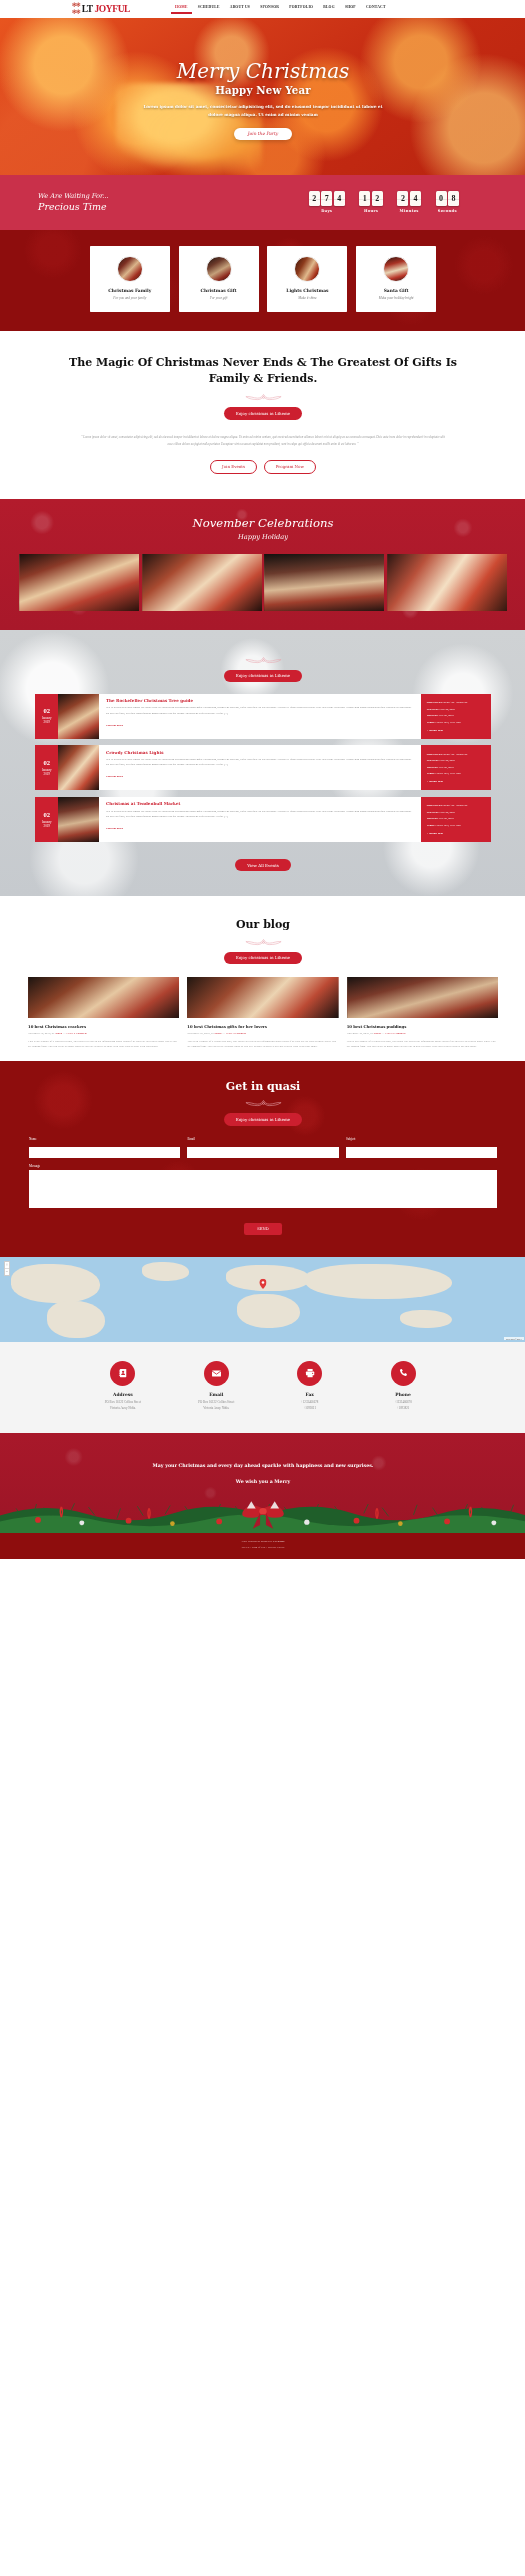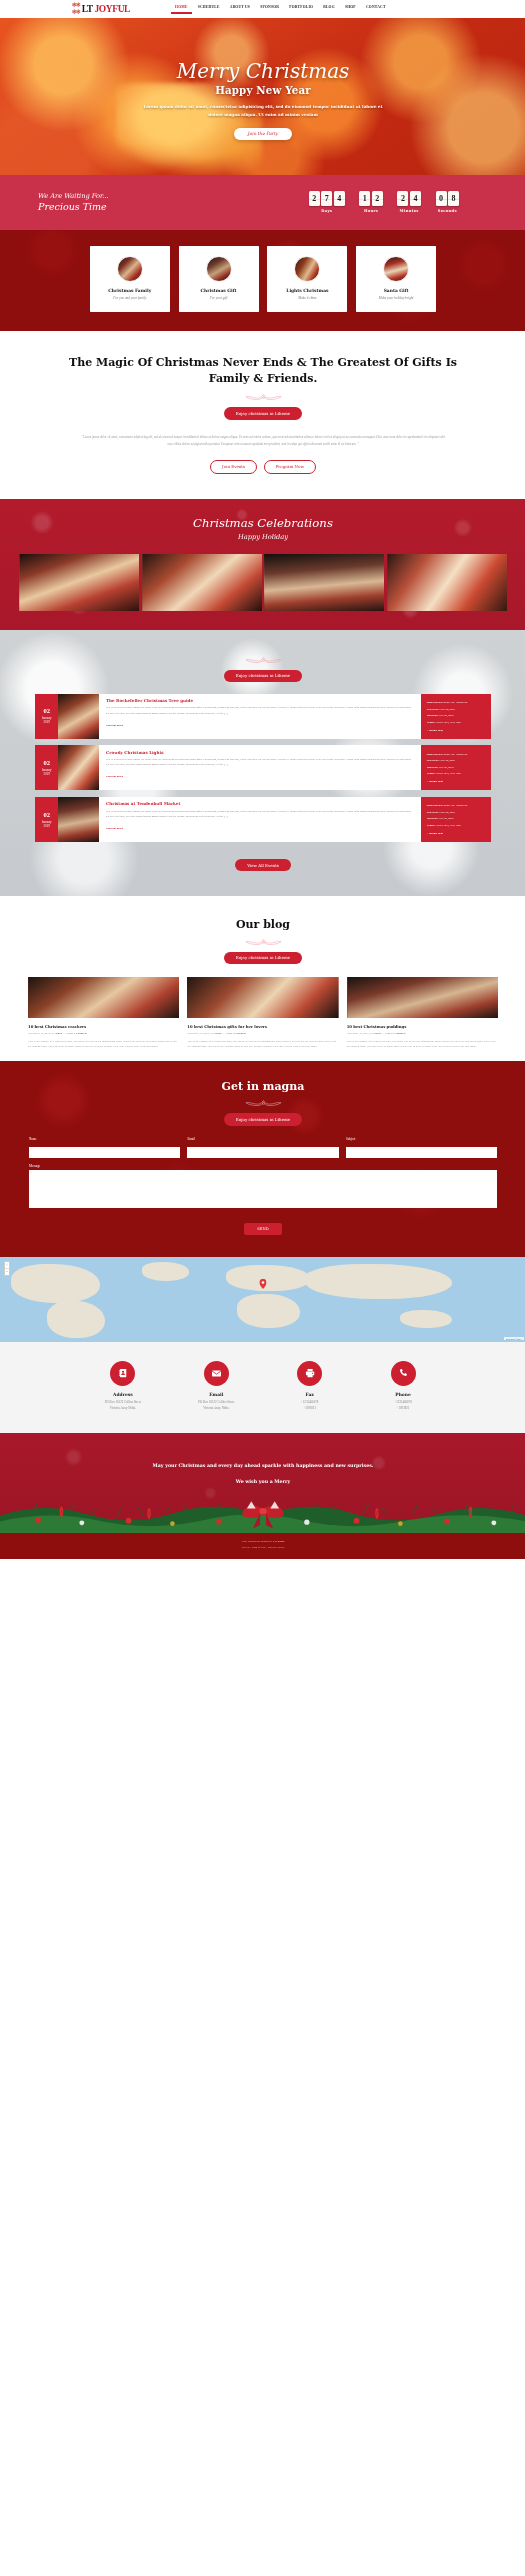--- a/index.html
+++ b/index.html
@@ -411,21 +411,21 @@
   </div>
   <button class="pill-btn">Enjoy christmas in Ltheme</button>
   <div class="magic-quote">" Lorem ipsum dolor sit amet, consectetur adipisicing elit, sed do eiusmod tempor incididunt ut labore et dolore magna aliqua. Ut enim ad minim veniam, quis nostrud exercitation ullamco laboris nisi ut aliquip ex ea commodo consequat. Duis aute irure dolor in reprehenderit in voluptate velit esse cillum dolore eu fugiat nulla pariatur. Excepteur sint occaecat cupidatat non proident, sunt in culpa qui officia deserunt mollit anim id est laborum. "</div>
   <div class="magic-btns">
     <button class="ghost-btn">Join Events</button>
     <button class="ghost-btn">Program Now</button>
   </div>
 </div>
 
 <div class="celebrate">
-  <h2 class="script">Christmas Celebrations</h2>
+  <h2 class="script">November Celebrations</h2>
   <div class="sub script">Happy Holiday</div>
   <div class="gallery">
     <div class="gal-item g1"></div>
     <div class="gal-item g2"></div>
     <div class="gal-item g3"></div>
     <div class="gal-item g4"></div>
   </div>
 </div>
 
 <div class="schedule">
@@ -531,21 +531,21 @@
     <div class="blog-card">
       <div class="blog-img b3"></div>
       <div class="blog-title blackletter">10 best Christmas puddings</div>
       <div class="blog-meta"><span>November 30, 2018</span>, by <b>admin</b> — <b>Leave a Comment</b></div>
       <div class="blog-text">This is an example of a WordPress post, you could edit this to put information about yourself or your site so readers know where you are coming from. You can create as many posts as you like in order to share with your readers what is on your mind.</div>
     </div>
   </div>
 </div>
 
 <div class="contact">
-  <h2 class="blackletter">Get in magna</h2>
+  <h2 class="blackletter">Get in quasi</h2>
   <div class="ornament">
     <svg width="47" height="8.8" viewBox="0 0 64 12">
       <path d="M32 2 C30 5 28 7 24 7 C18 7 14 4 8 5 C12 8 18 9 24 9 C28 9 30 7 32 5 C34 7 36 9 40 9 C46 9 52 8 56 5 C50 4 46 7 40 7 C36 7 34 5 32 2 Z" fill="none" stroke="#f0b0b8" stroke-width=".7"></path>
       <circle cx="32" cy="6" r="1.4" fill="none" stroke="#f0b0b8" stroke-width=".7"></circle>
     </svg>
   </div>
   <button class="pill-btn">Enjoy christmas in Ltheme</button>
 
   <div class="form">
     <div class="form-row">

